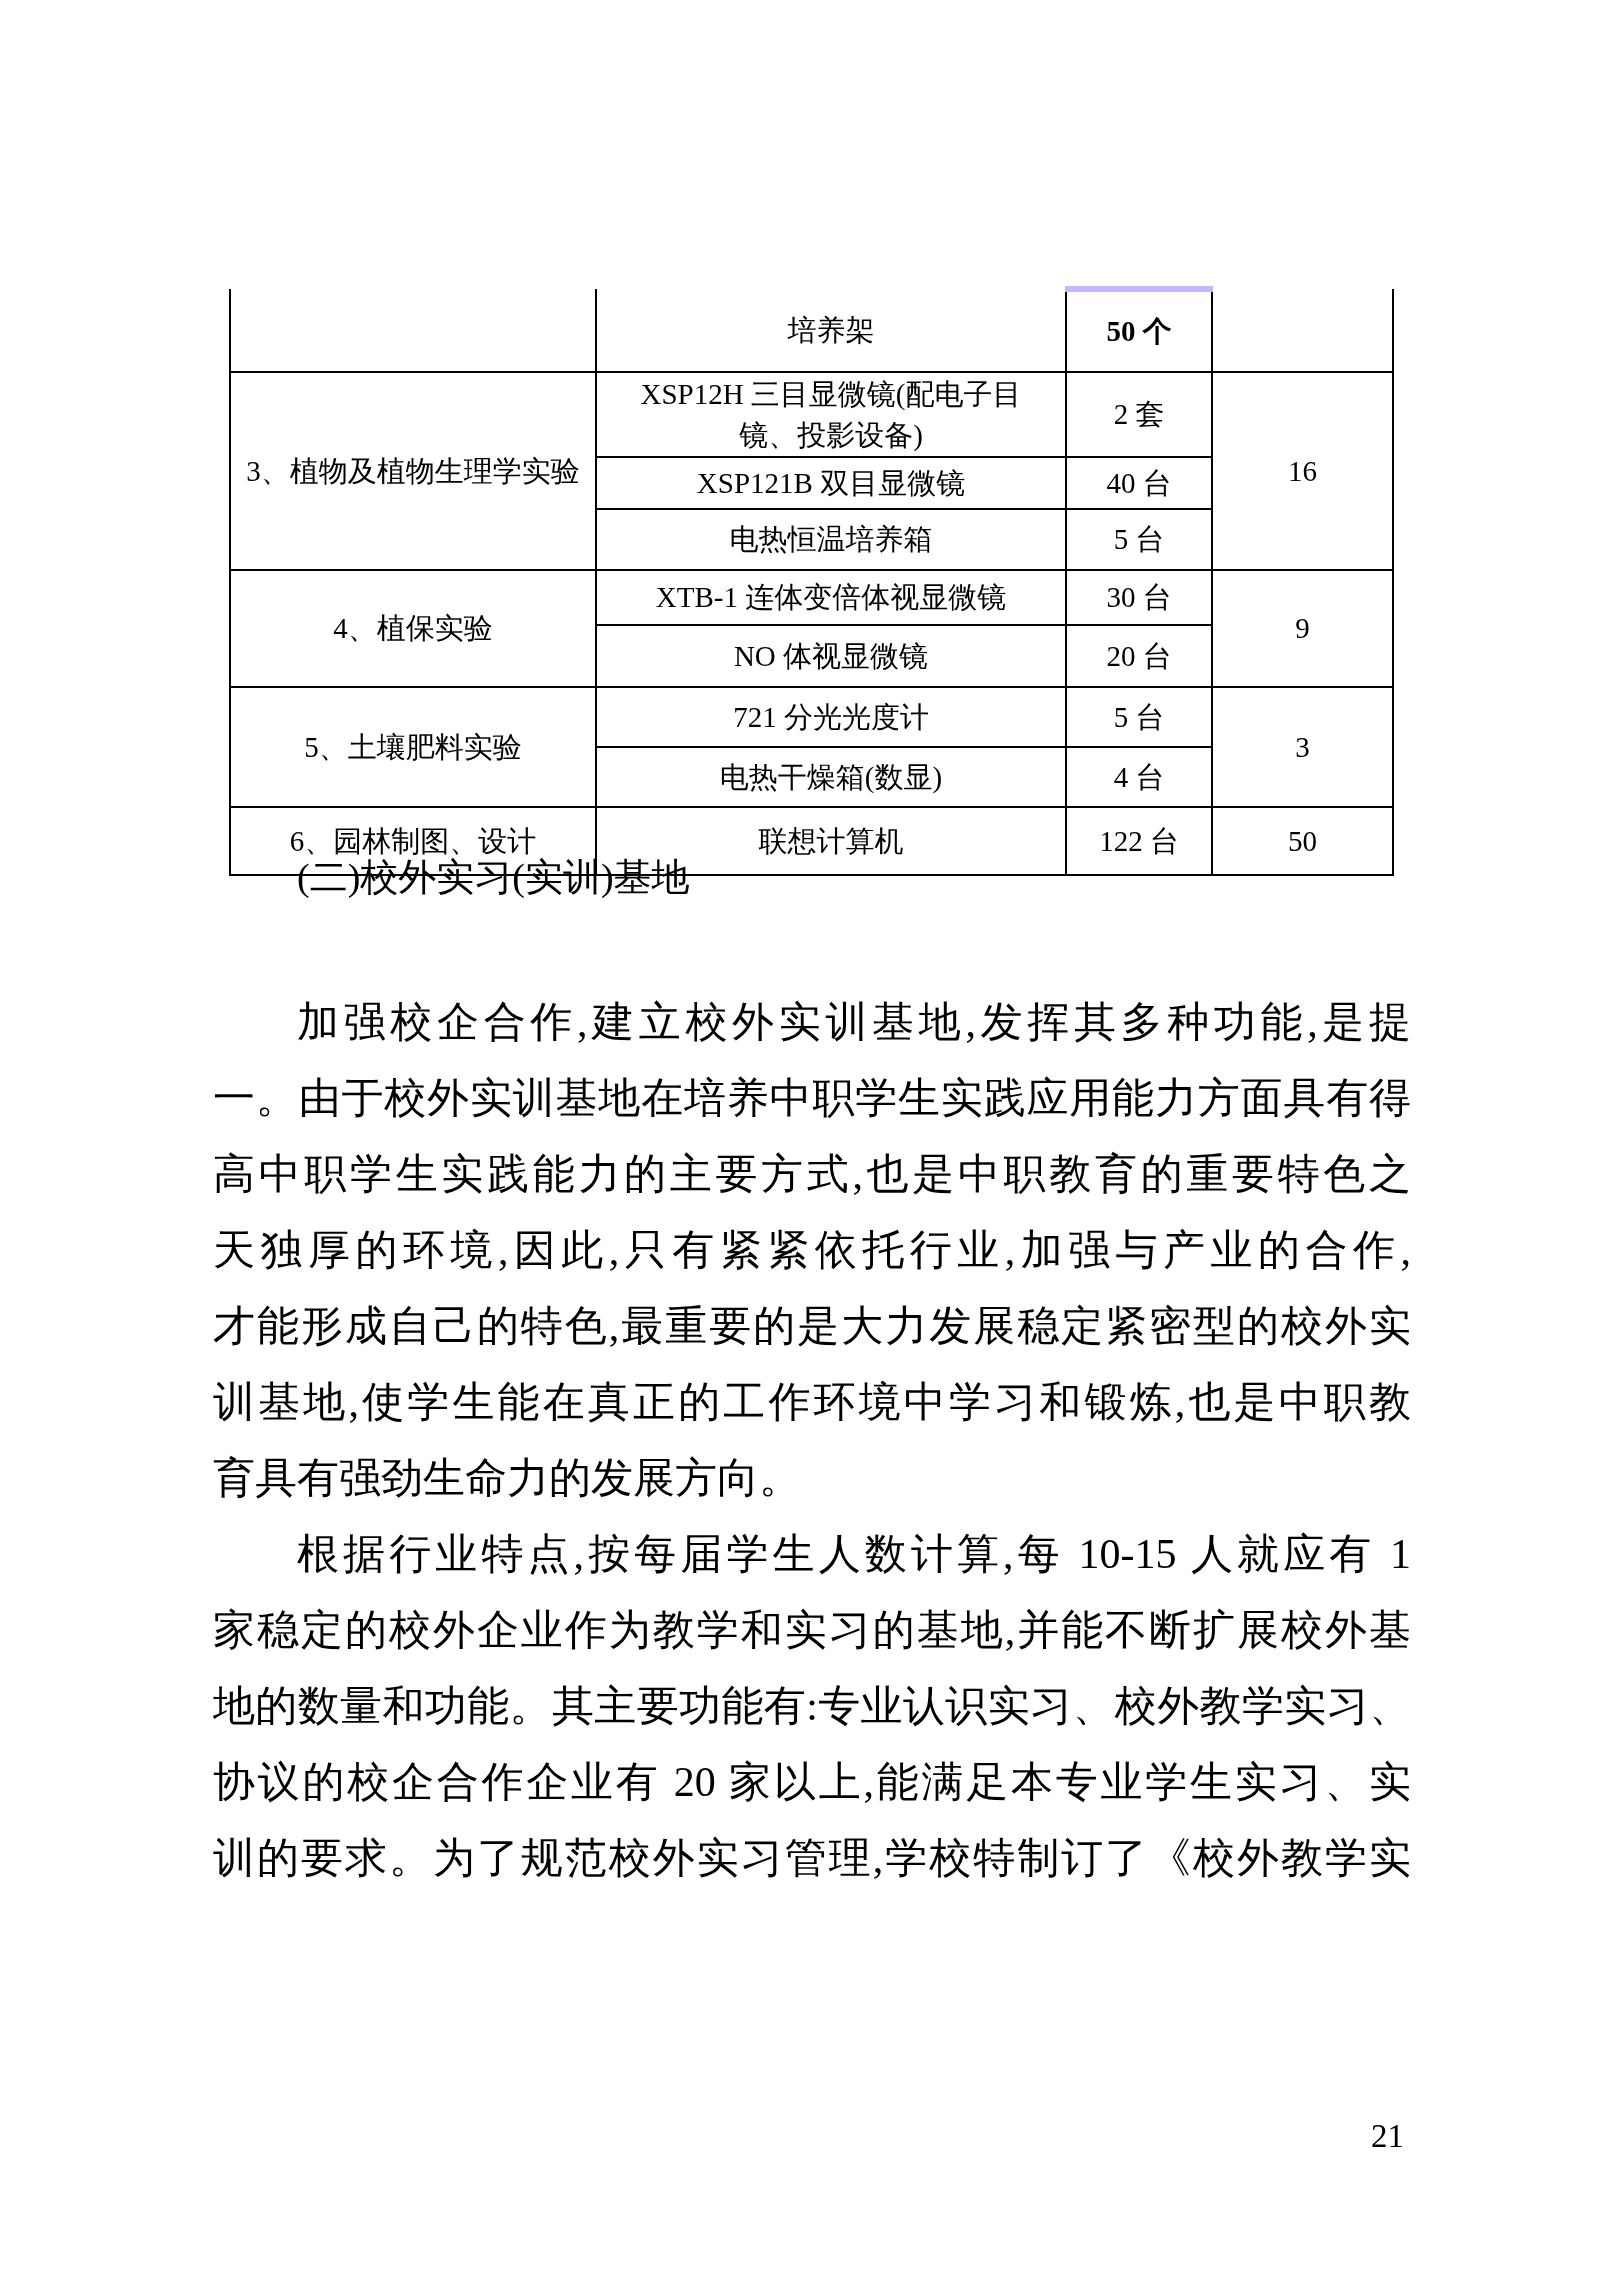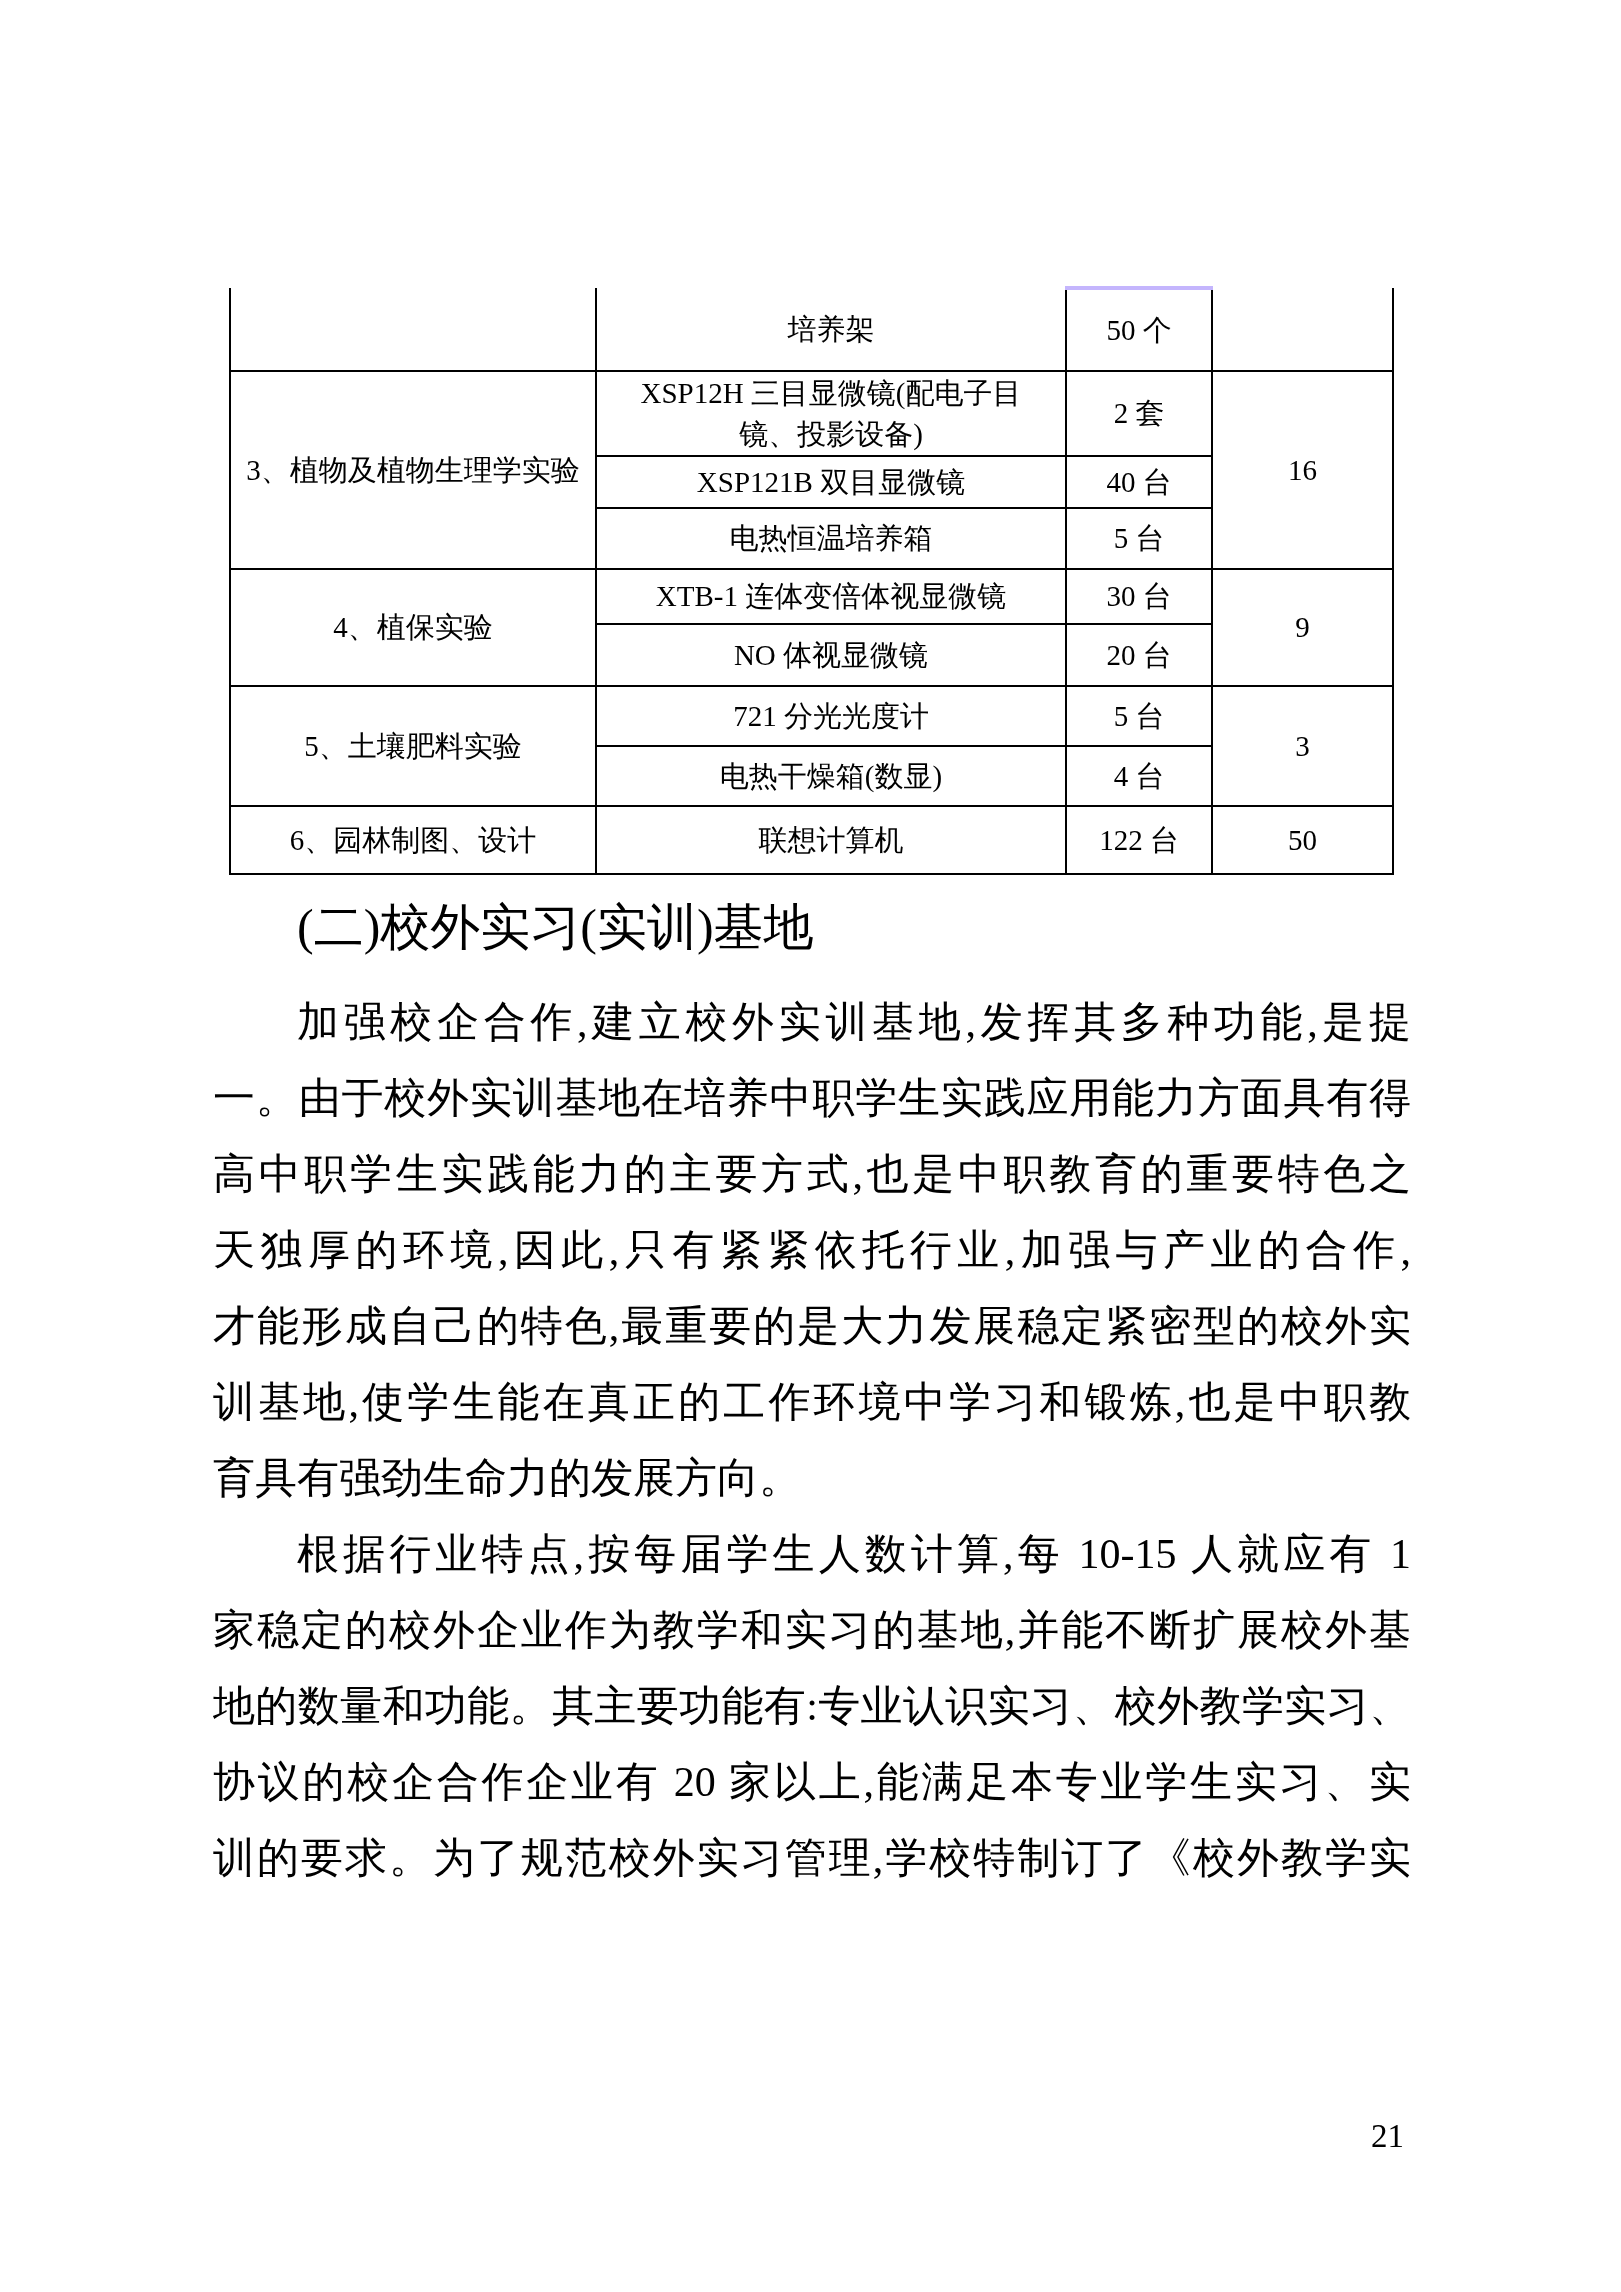--- a/index.html
+++ b/index.html
@@ -26,31 +26,31 @@
   }
   table.equip td {
     border: 2px solid #000;
     text-align: center;
     vertical-align: middle;
     padding: 0 15px;
     overflow: hidden;
   }
   
   tr.cont td { border-top: none; }
-  tr.cont td.qty { border-top: 4px solid #c4b5fd; }
+  tr.cont td.qty { border-top: 6px solid #c4b5fd; font-weight: bold; }
 
   
   .heading {
     position: absolute;
     left: 213px;
-    top: 890px;
+    top: 840px;
     width: 1198px;
     height: 75px;
     line-height: 75px;
-    font-size: 50px;
+    font-size: 38px;
     text-indent: 84px;
     white-space: nowrap;
   }
 
   
   .bodytext {
     position: absolute;
     left: 213px;
     top: 984px;
     width: 1198px;

